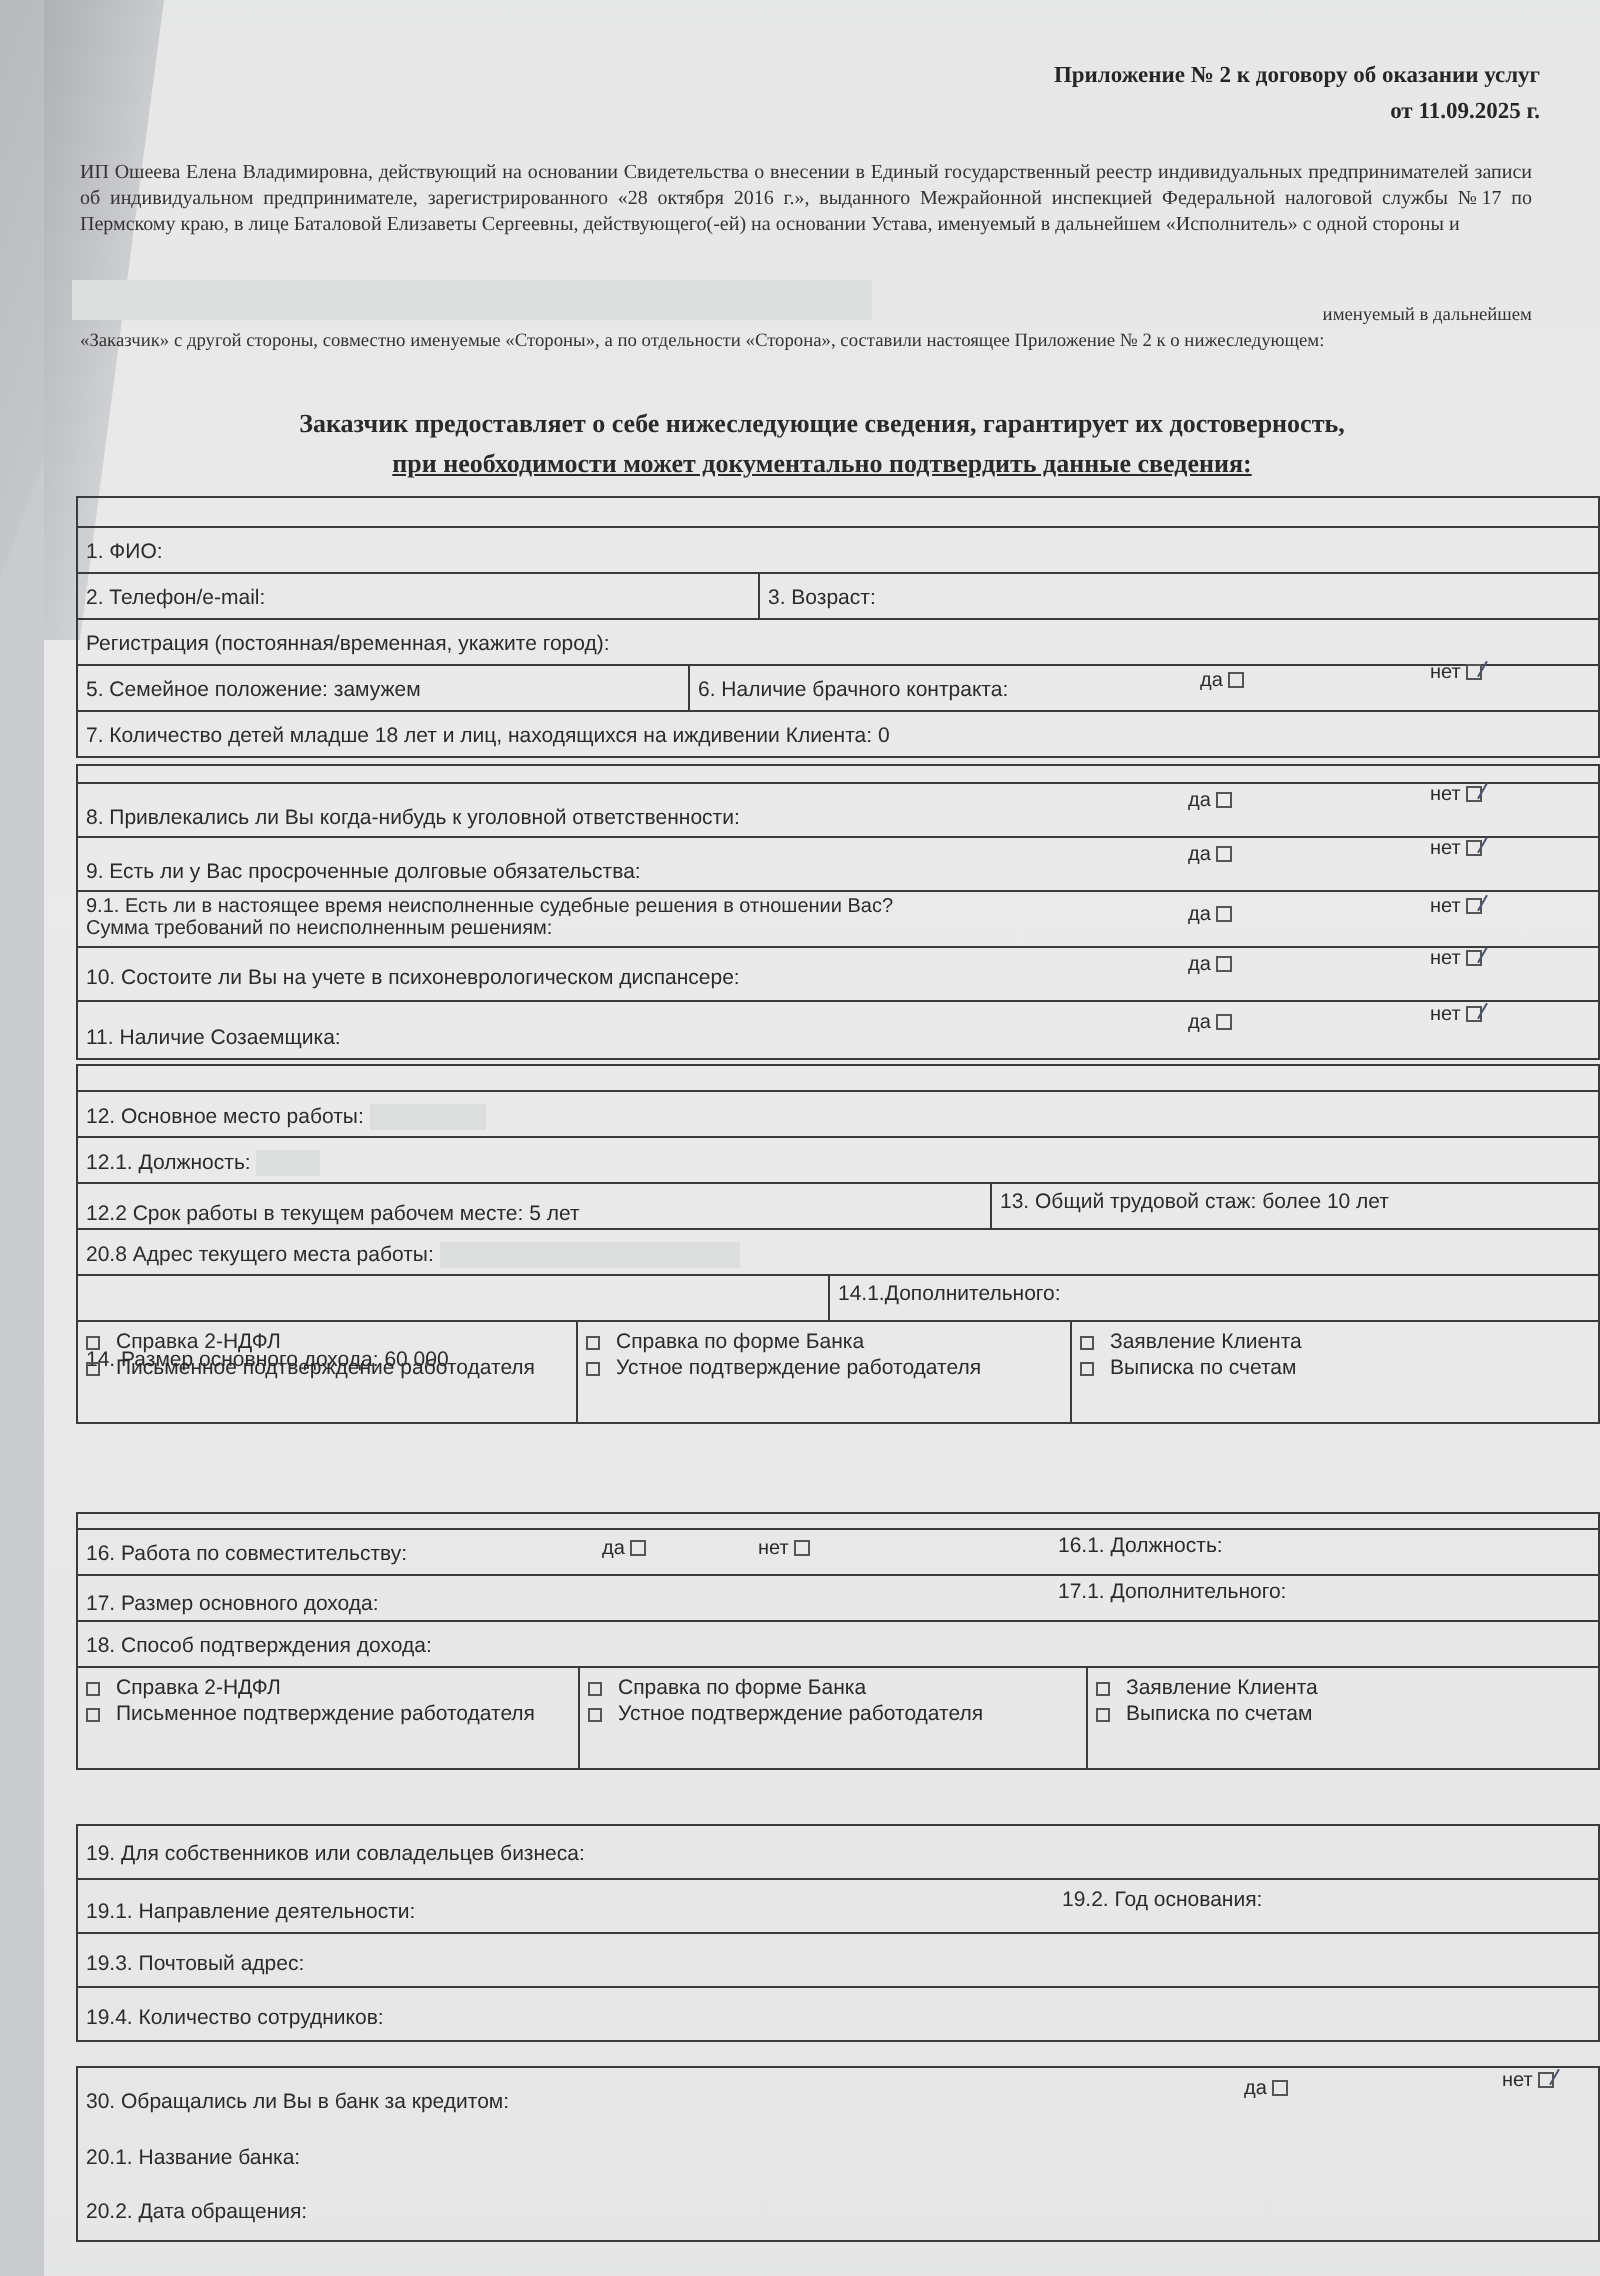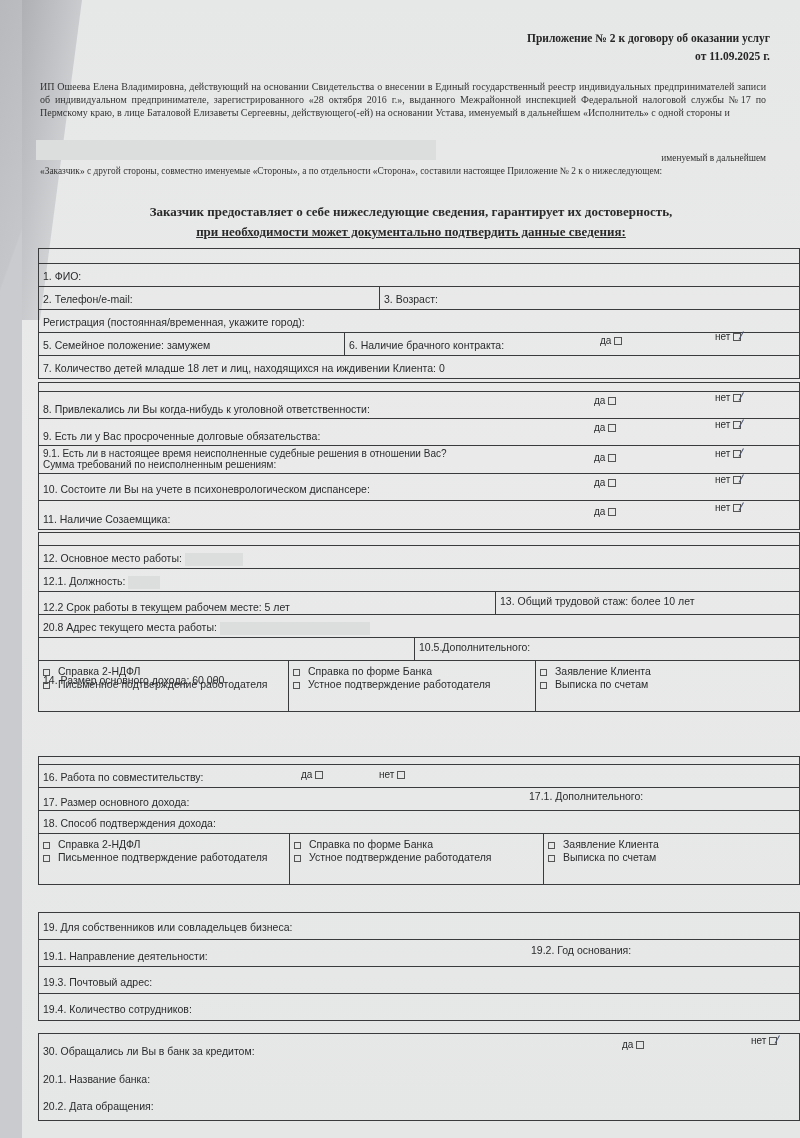--- a/index.html
+++ b/index.html
@@ -149,21 +149,21 @@
     </div>
     <div class="row">
       <div class="cell" style="left:0;width:456px;padding-top:9px;">12.2 Срок работы в текущем рабочем месте: 5 лет</div>
       <div class="cell vline" style="left:456px;right:0;padding-top:3px;">13. Общий трудовой стаж: более 10 лет</div>
     </div>
     <div class="row">
       <div class="cell" style="left:0;right:0;"><span>20.8 Адрес текущего места работы:</span> <span class="grey-block" style="width:150px;"></span></div>
     </div>
     <div class="row">
       <div class="cell" style="left:0;width:375px;padding-top:8px;margin-top:28px;">14. Размер основного дохода: 60 000</div>
-      <div class="cell vline" style="left:375px;right:0;padding-top:3px;">10.5.Дополнительного:</div>
+      <div class="cell vline" style="left:375px;right:0;padding-top:3px;">14.1.Дополнительного:</div>
     </div>
     <div class="row" style="height:50px;">
       <div class="opts" style="left:0;width:249px;">
         <div><span class="box"></span><span>Справка 2-НДФЛ</span></div>
         <div><span class="box"></span><span>Письменное подтверждение работодателя</span></div>
       </div>
       <div class="opts vline" style="left:249px;width:247px;">
         <div><span class="box"></span><span>Справка по форме Банка</span></div>
         <div><span class="box"></span><span>Устное подтверждение работодателя</span></div>
       </div>
@@ -173,20 +173,21 @@
       </div>
     </div>
   </div>
 
   <div class="tbl" style="top:756px;">
     <div class="row blank" style="height:7px;"></div>
     <div class="row">
       <div class="cell" style="left:0;width:455px;">16. Работа по совместительству:</div>
       <span class="yn" style="left:262px;top:4px;"><span>да</span><span class="box"></span></span>
       <span class="yn" style="left:340px;top:4px;"><span>нет</span><span class="box"></span></span>
+      <div class="cell" style="left:486px;right:0;padding-top:2px;">16.1. Должность:</div>
     </div>
     <div class="row">
       <div class="cell" style="left:0;width:470px;padding-top:8px;">17. Размер основного дохода:</div>
       <div class="cell" style="left:486px;right:0;padding-top:2px;">17.1. Дополнительного:</div>
     </div>
     <div class="row">
       <div class="cell" style="left:0;right:0;">18. Способ подтверждения дохода:</div>
     </div>
     <div class="row" style="height:50px;">
       <div class="opts" style="left:0;width:250px;">

